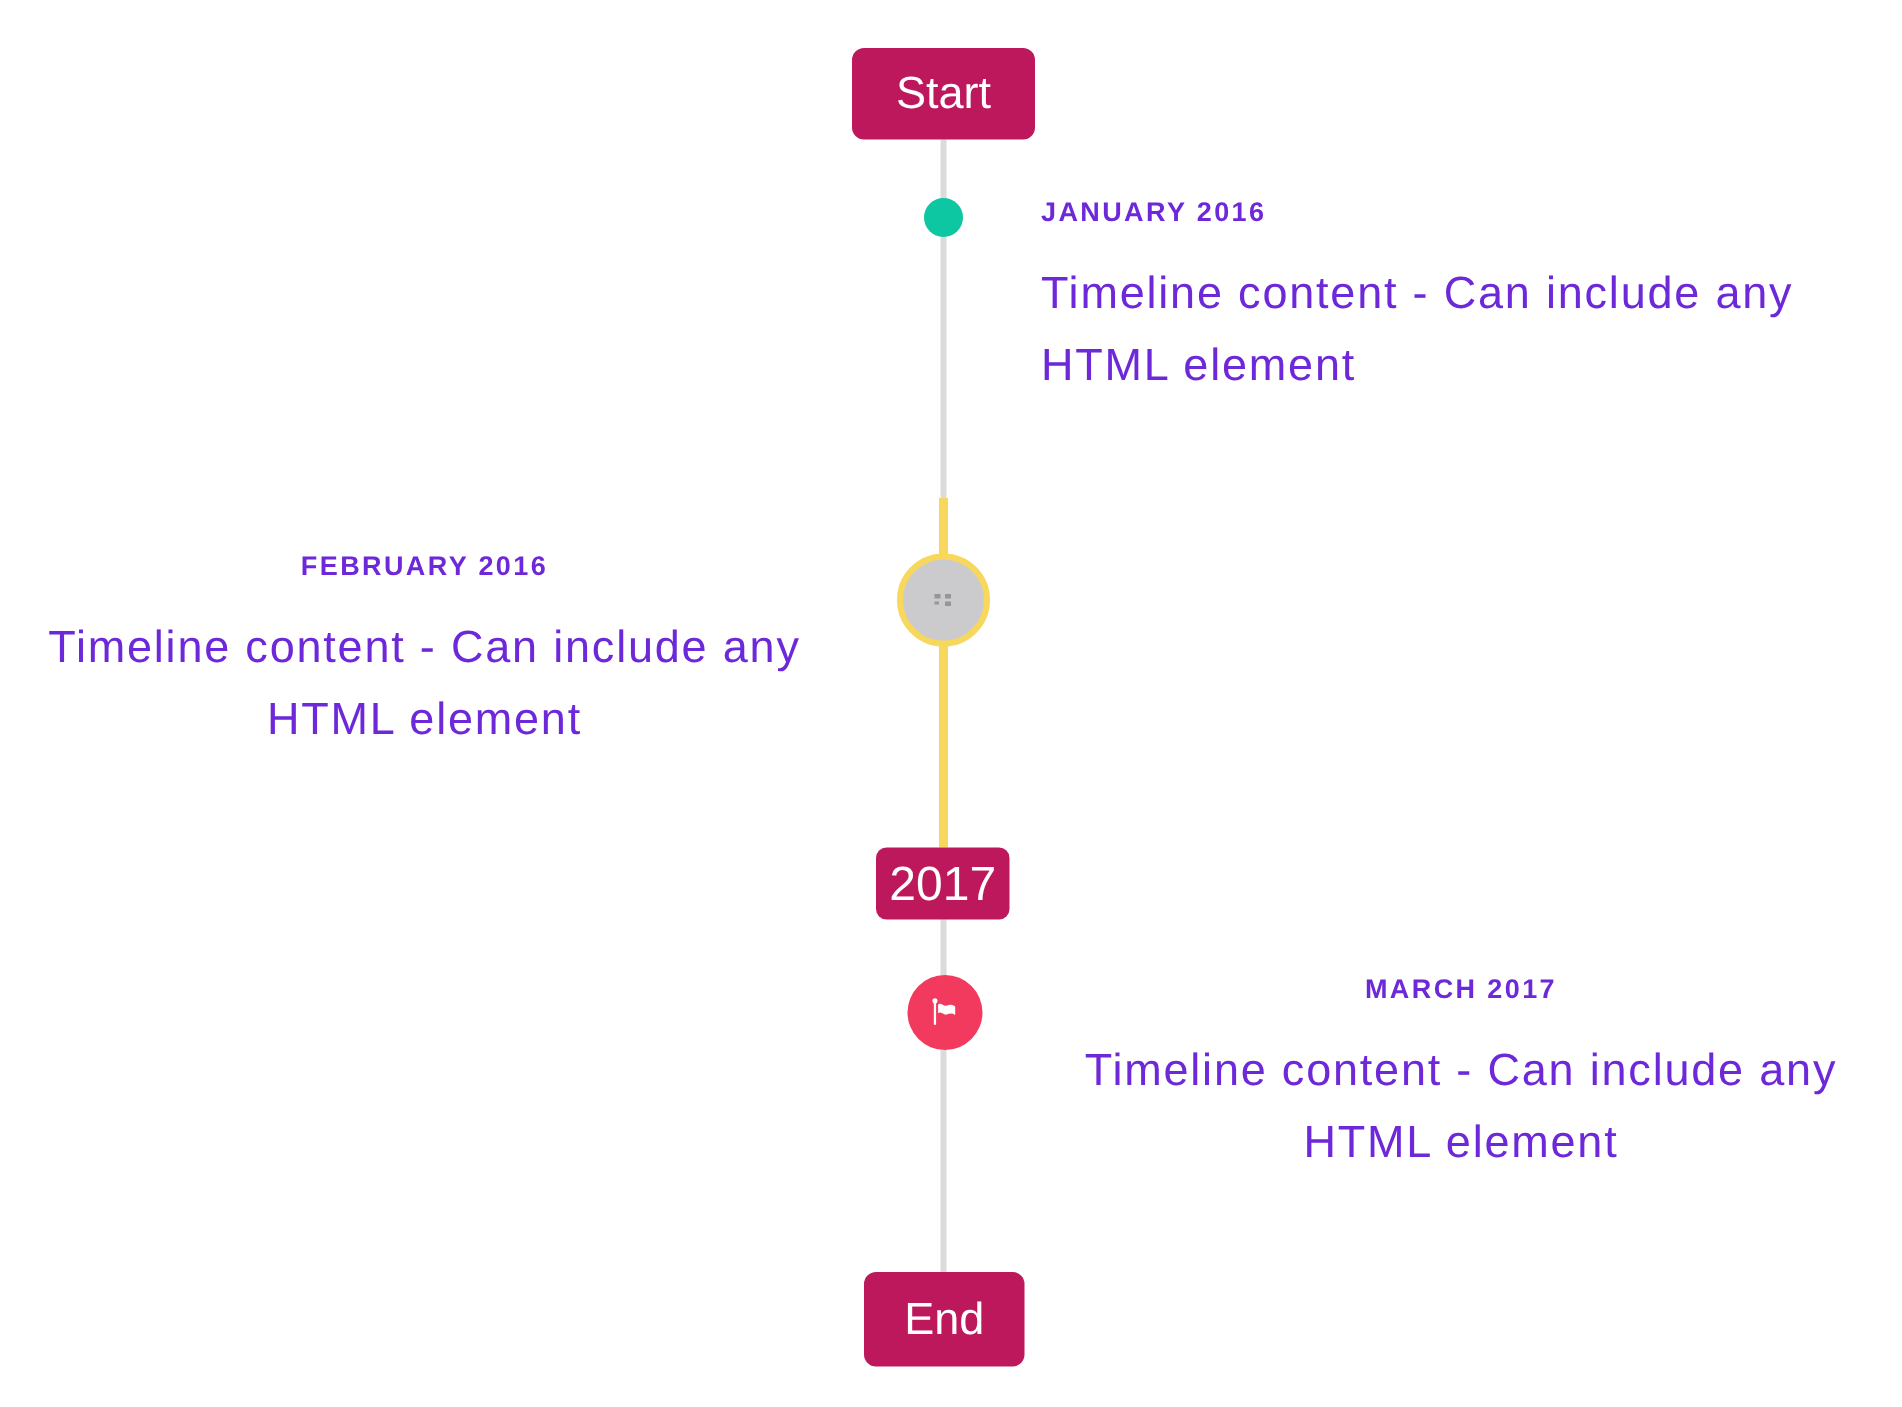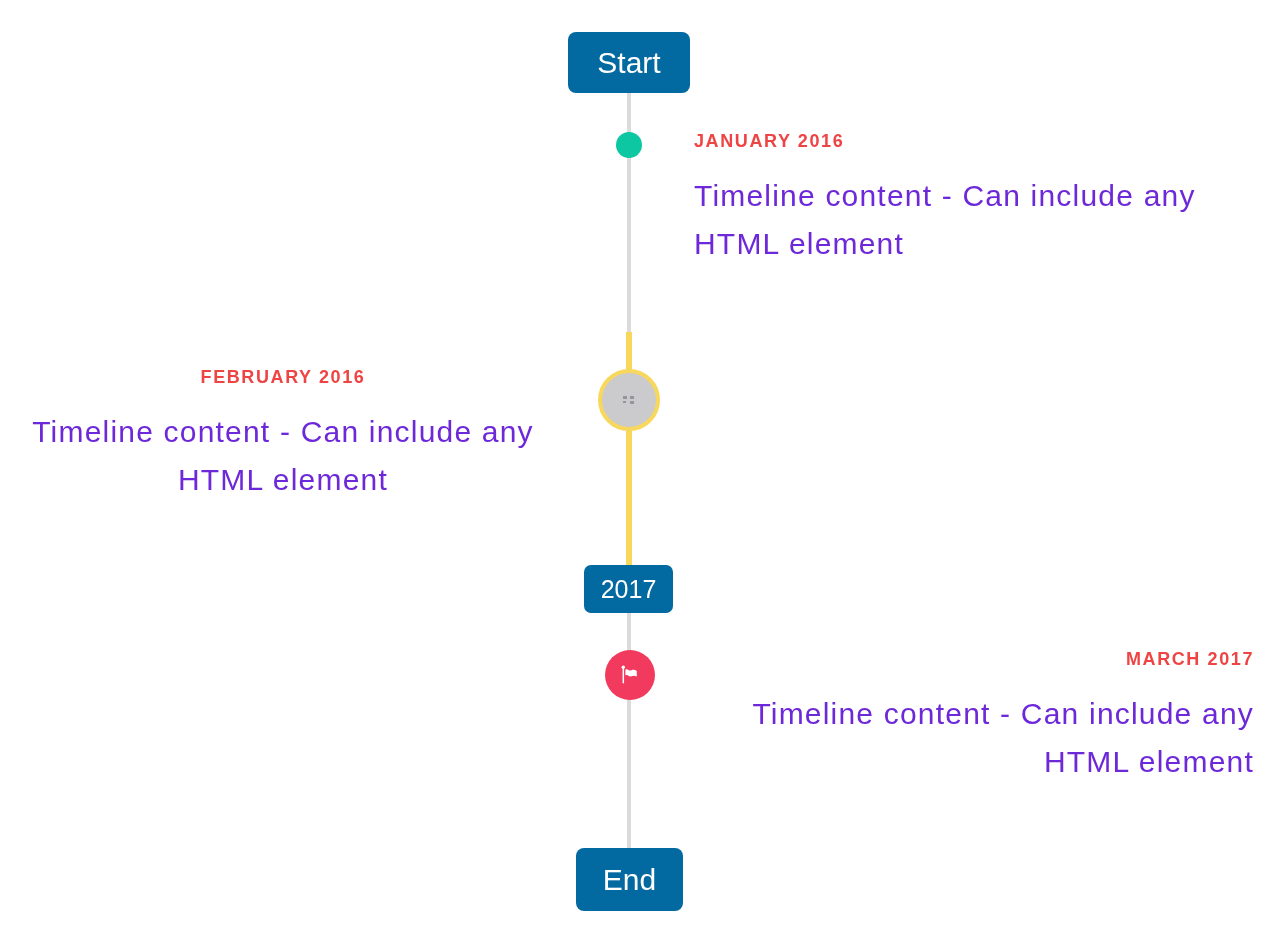--- a/index.html
+++ b/index.html
@@ -14,44 +14,44 @@
   .line { position: absolute; z-index: 1; }
   .line.gray { width: 4px; left: 627px; background: #dbdbdb; }
   .line.yellow { width: 6px; left: 626px; background: #f8d85c; }
   .seg1 { top: 93px; height: 239px; }
   .seg2 { top: 332px; height: 233px; }
   .seg3 { top: 613px; height: 236px; }
 
   
   .badge {
     position: absolute; z-index: 3;
-    background: #0369a1; color: #ffffff;
+    background: #be185d; color: #ffffff;
     display: flex; align-items: center; justify-content: center;
     border-radius: 8px;
   }
   .badge.start { left: 568px; top: 32px; width: 122px; height: 61px; font-size: 30px; }
-  .badge.year  { left: 584px; top: 565px; width: 89px; height: 48px; font-size: 25px; border-radius: 7px; }
+  .badge.year  { left: 584px; top: 565px; width: 89px; height: 48px; font-size: 32px; border-radius: 7px; }
   .badge.end   { left: 576px; top: 848px; width: 107px; height: 63px; font-size: 30px; }
 
   
   .marker { position: absolute; z-index: 2; border-radius: 50%;
             display: flex; align-items: center; justify-content: center; }
   .marker.dot  { left: 616px; top: 132px; width: 26px; height: 26px; background: #0cc7a2; }
   .marker.img  { left: 598px; top: 369px; width: 62px; height: 62px;
                  background: #cbcbce; border: 4px solid #f8d85c; }
   .marker.flag { left: 605px; top: 650px; width: 50px; height: 50px; background: #f23a5e; }
 
   
   .event { position: absolute; z-index: 2; width: 560px; }
   .event.e-jan { left: 694px; top: 130px; text-align: left; }
   .event.e-feb { left: 3px;  top: 366px; text-align: center; }
-  .event.e-mar { left: 694px; top: 648px; text-align: right; }
+  .event.e-mar { left: 694px; top: 648px; text-align: center; }
   .event-date {
     font-size: 18px; font-weight: 700; letter-spacing: 1.6px;
-    color: #ef4444; line-height: 22px;
+    color: #6d28d9; line-height: 22px;
   }
   .event-content {
     margin-top: 20px; font-size: 30px; letter-spacing: 1.2px;
     color: #6d28d9; line-height: 48px; font-weight: 400;
   }
 </style>
 </head>
 <body>
 
 <div class="canvas">

